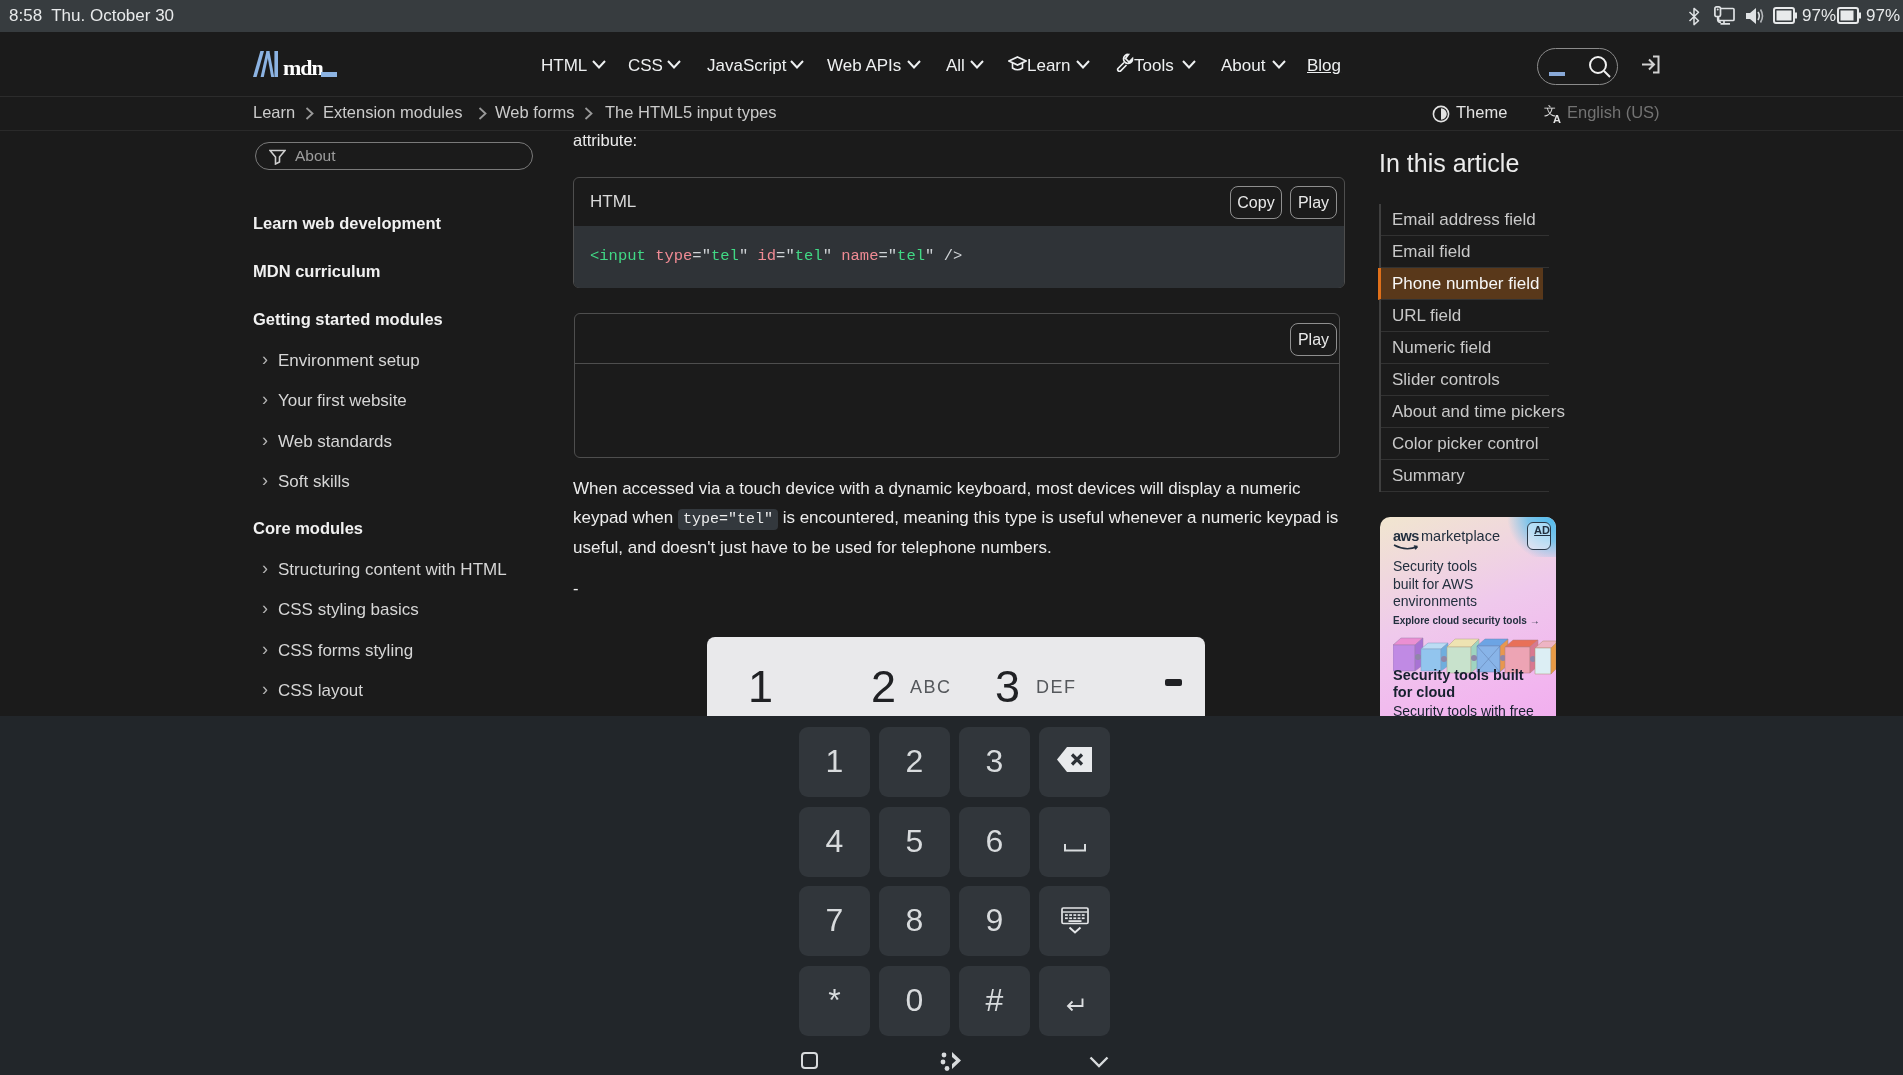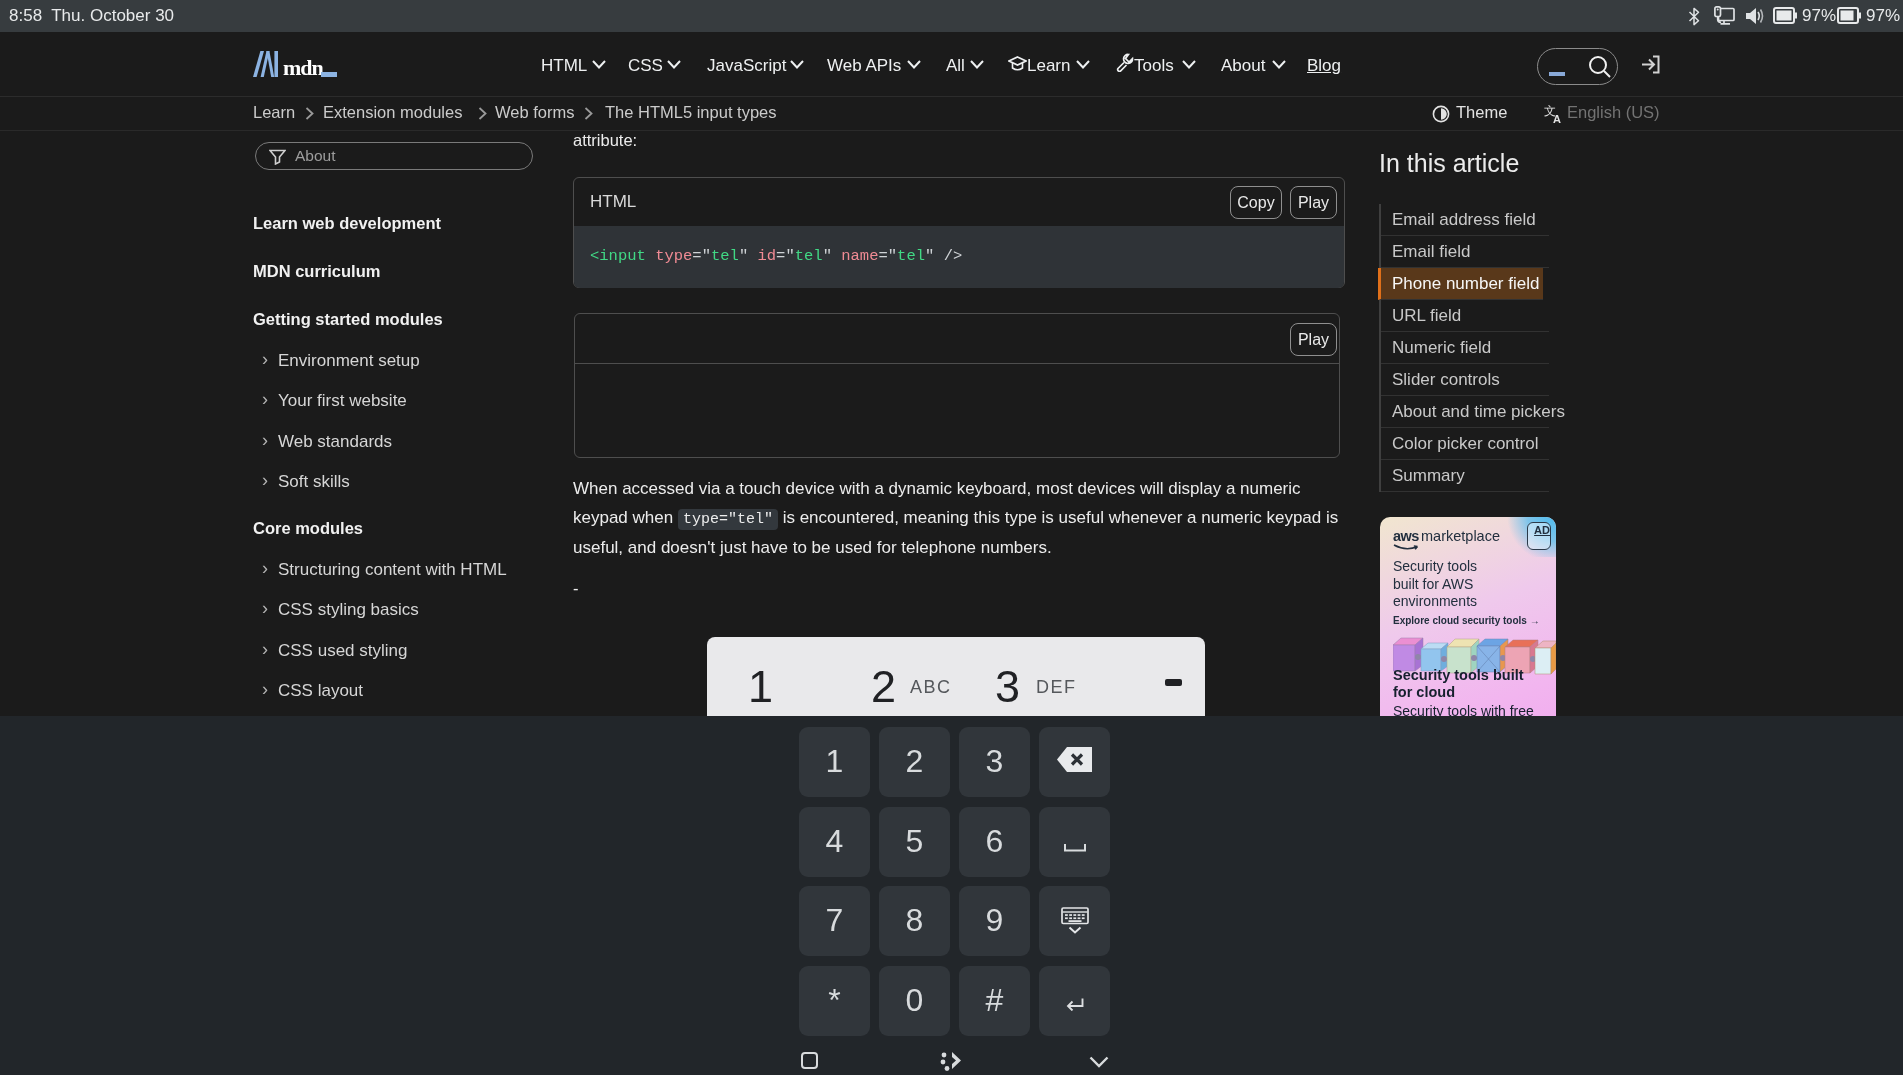--- a/index.html
+++ b/index.html
@@ -213,21 +213,21 @@
   <div class="sbh" style="top:83px">Learn web development</div>
   <div class="sbh" style="top:131px">MDN curriculum</div>
   <div class="sbh" style="top:179px">Getting started modules</div>
   <div class="sbi" style="top:220px">Environment setup</div>
   <div class="sbi" style="top:260px">Your first website</div>
   <div class="sbi" style="top:301px">Web standards</div>
   <div class="sbi" style="top:341px">Soft skills</div>
   <div class="sbh" style="top:388px">Core modules</div>
   <div class="sbi" style="top:429px">Structuring content with HTML</div>
   <div class="sbi" style="top:469px">CSS styling basics</div>
-  <div class="sbi" style="top:510px">CSS used styling</div>
+  <div class="sbi" style="top:510px">CSS forms styling</div>
   <div class="sbi" style="top:550px">CSS layout</div>
 </div>
 
 <div id="main">
   <div style="position:absolute;left:0;top:0">attribute:</div>
   <div class="codeframe">
     <div class="cf-h">
       <span class="lbl">HTML</span>
       <span class="btn" style="left:656px;width:52px;">Copy</span>
       <span class="btn" style="left:716px;width:47px;">Play</span>

